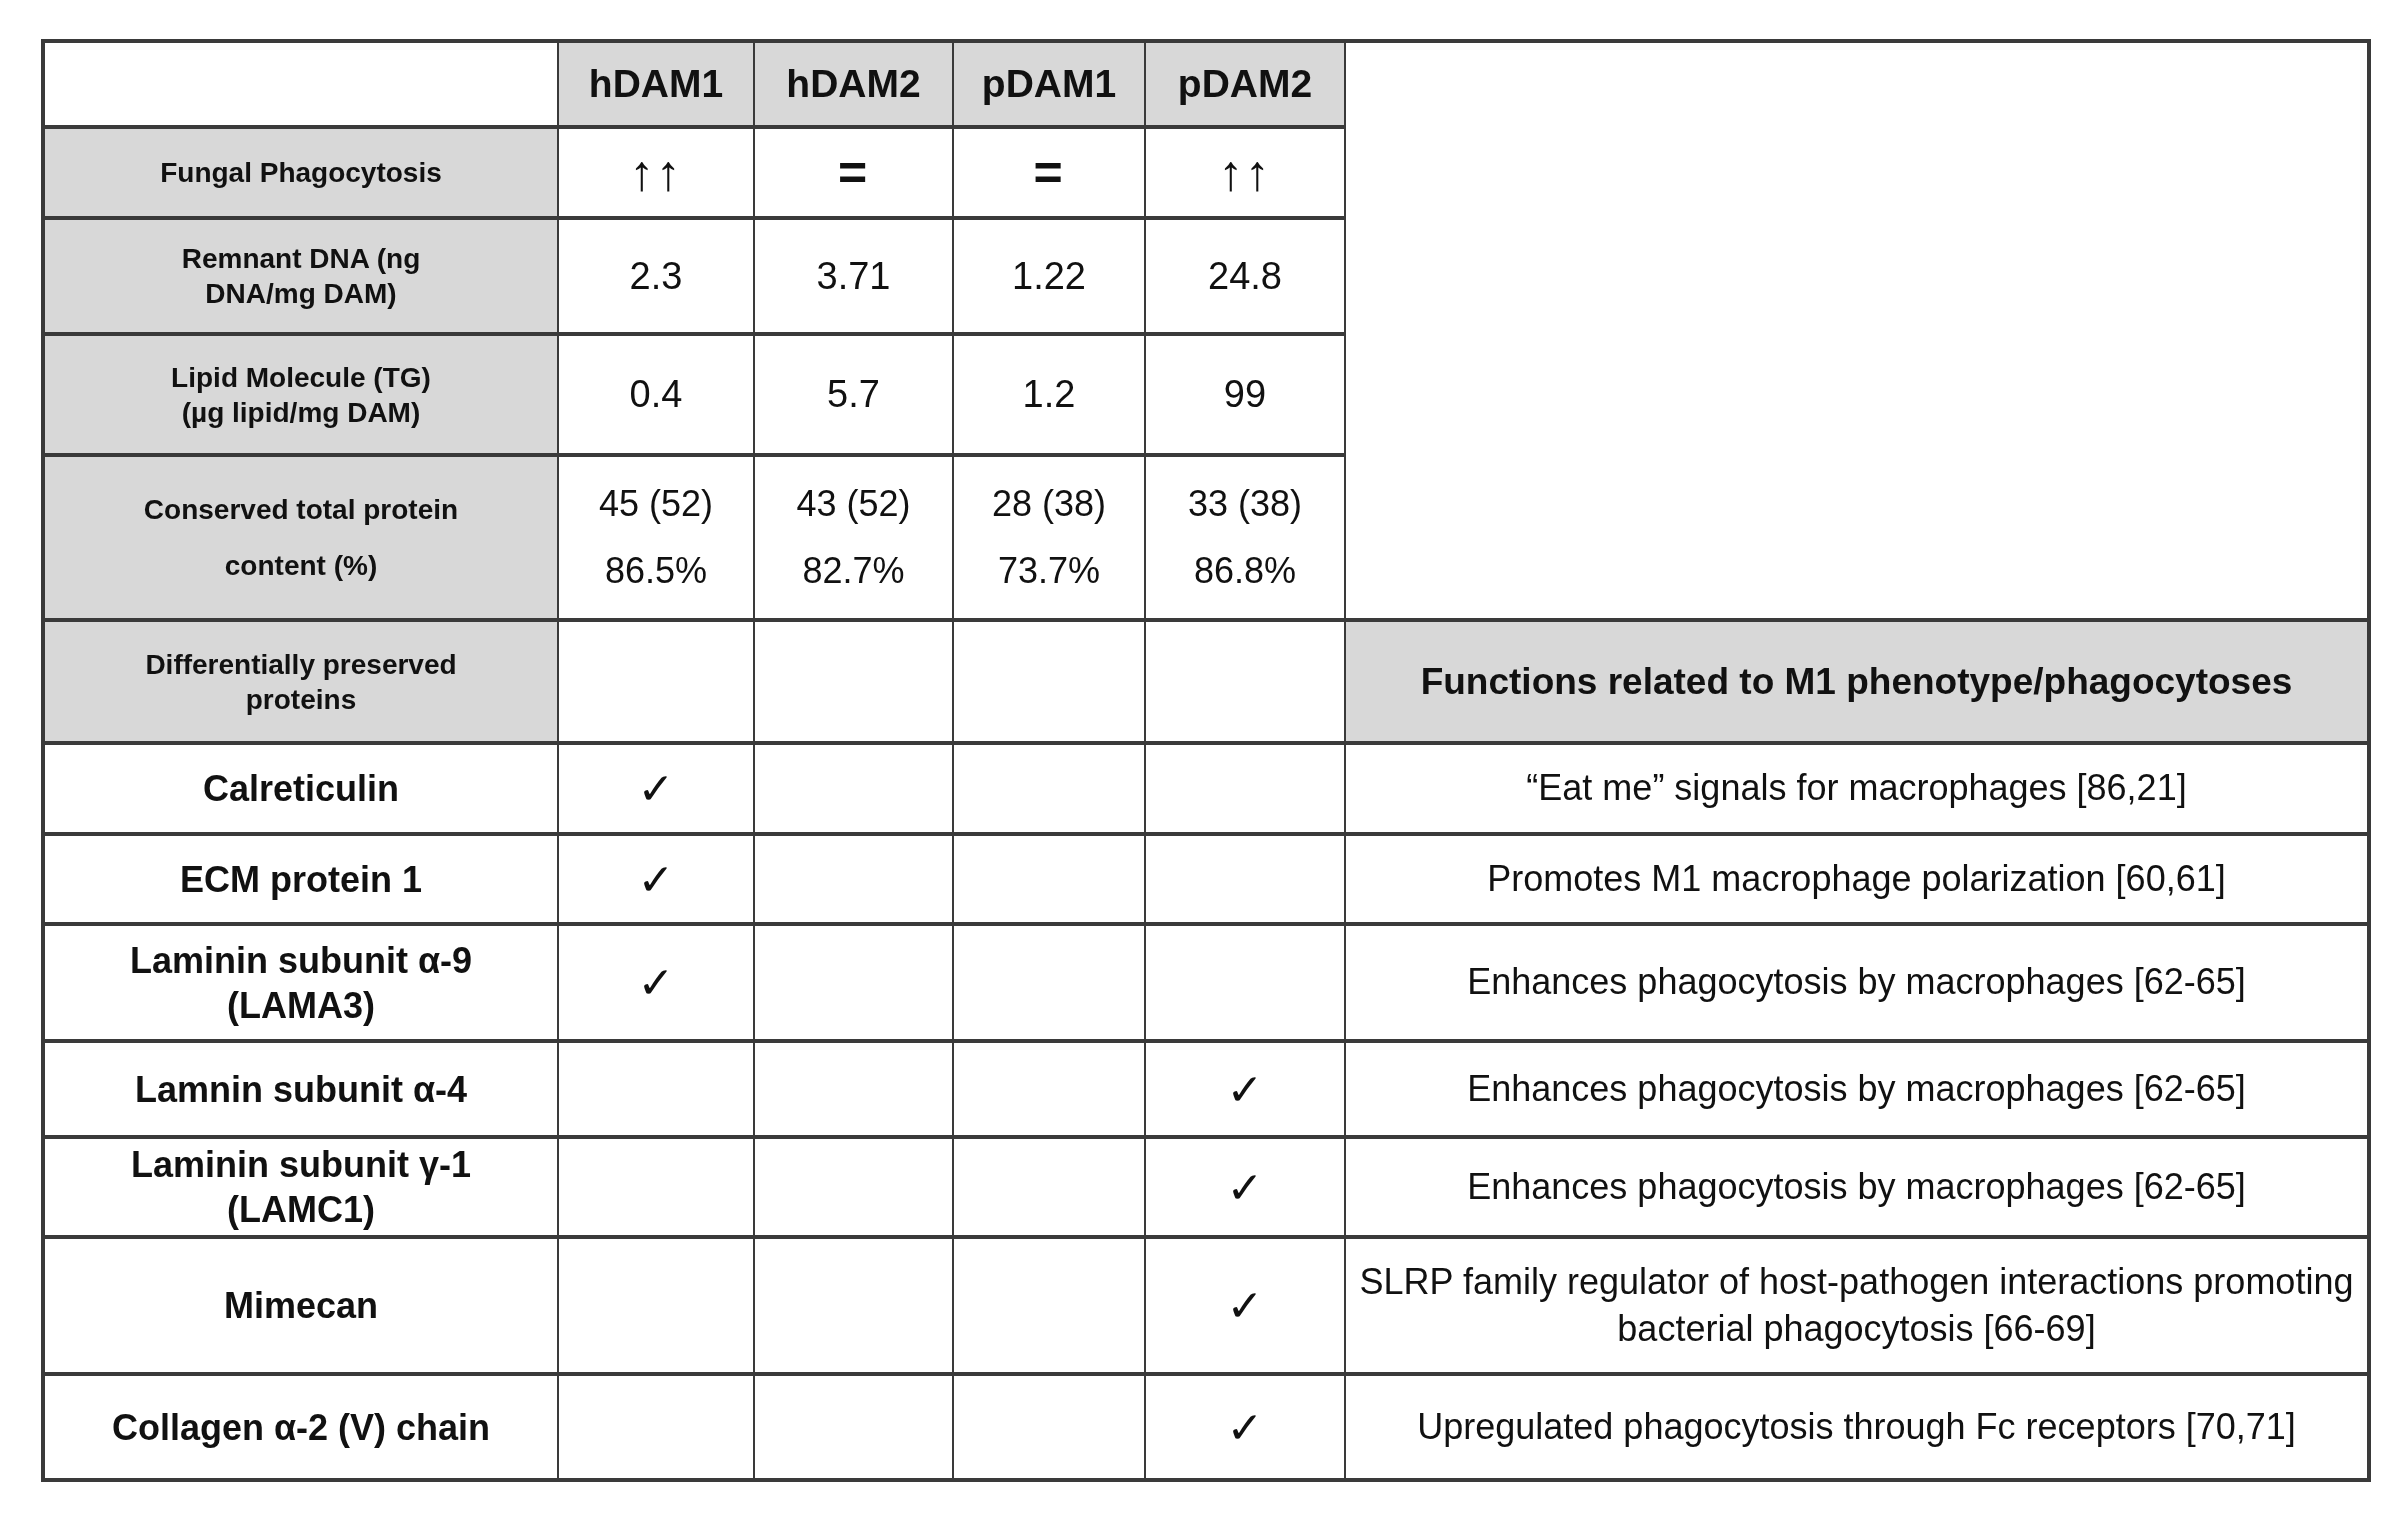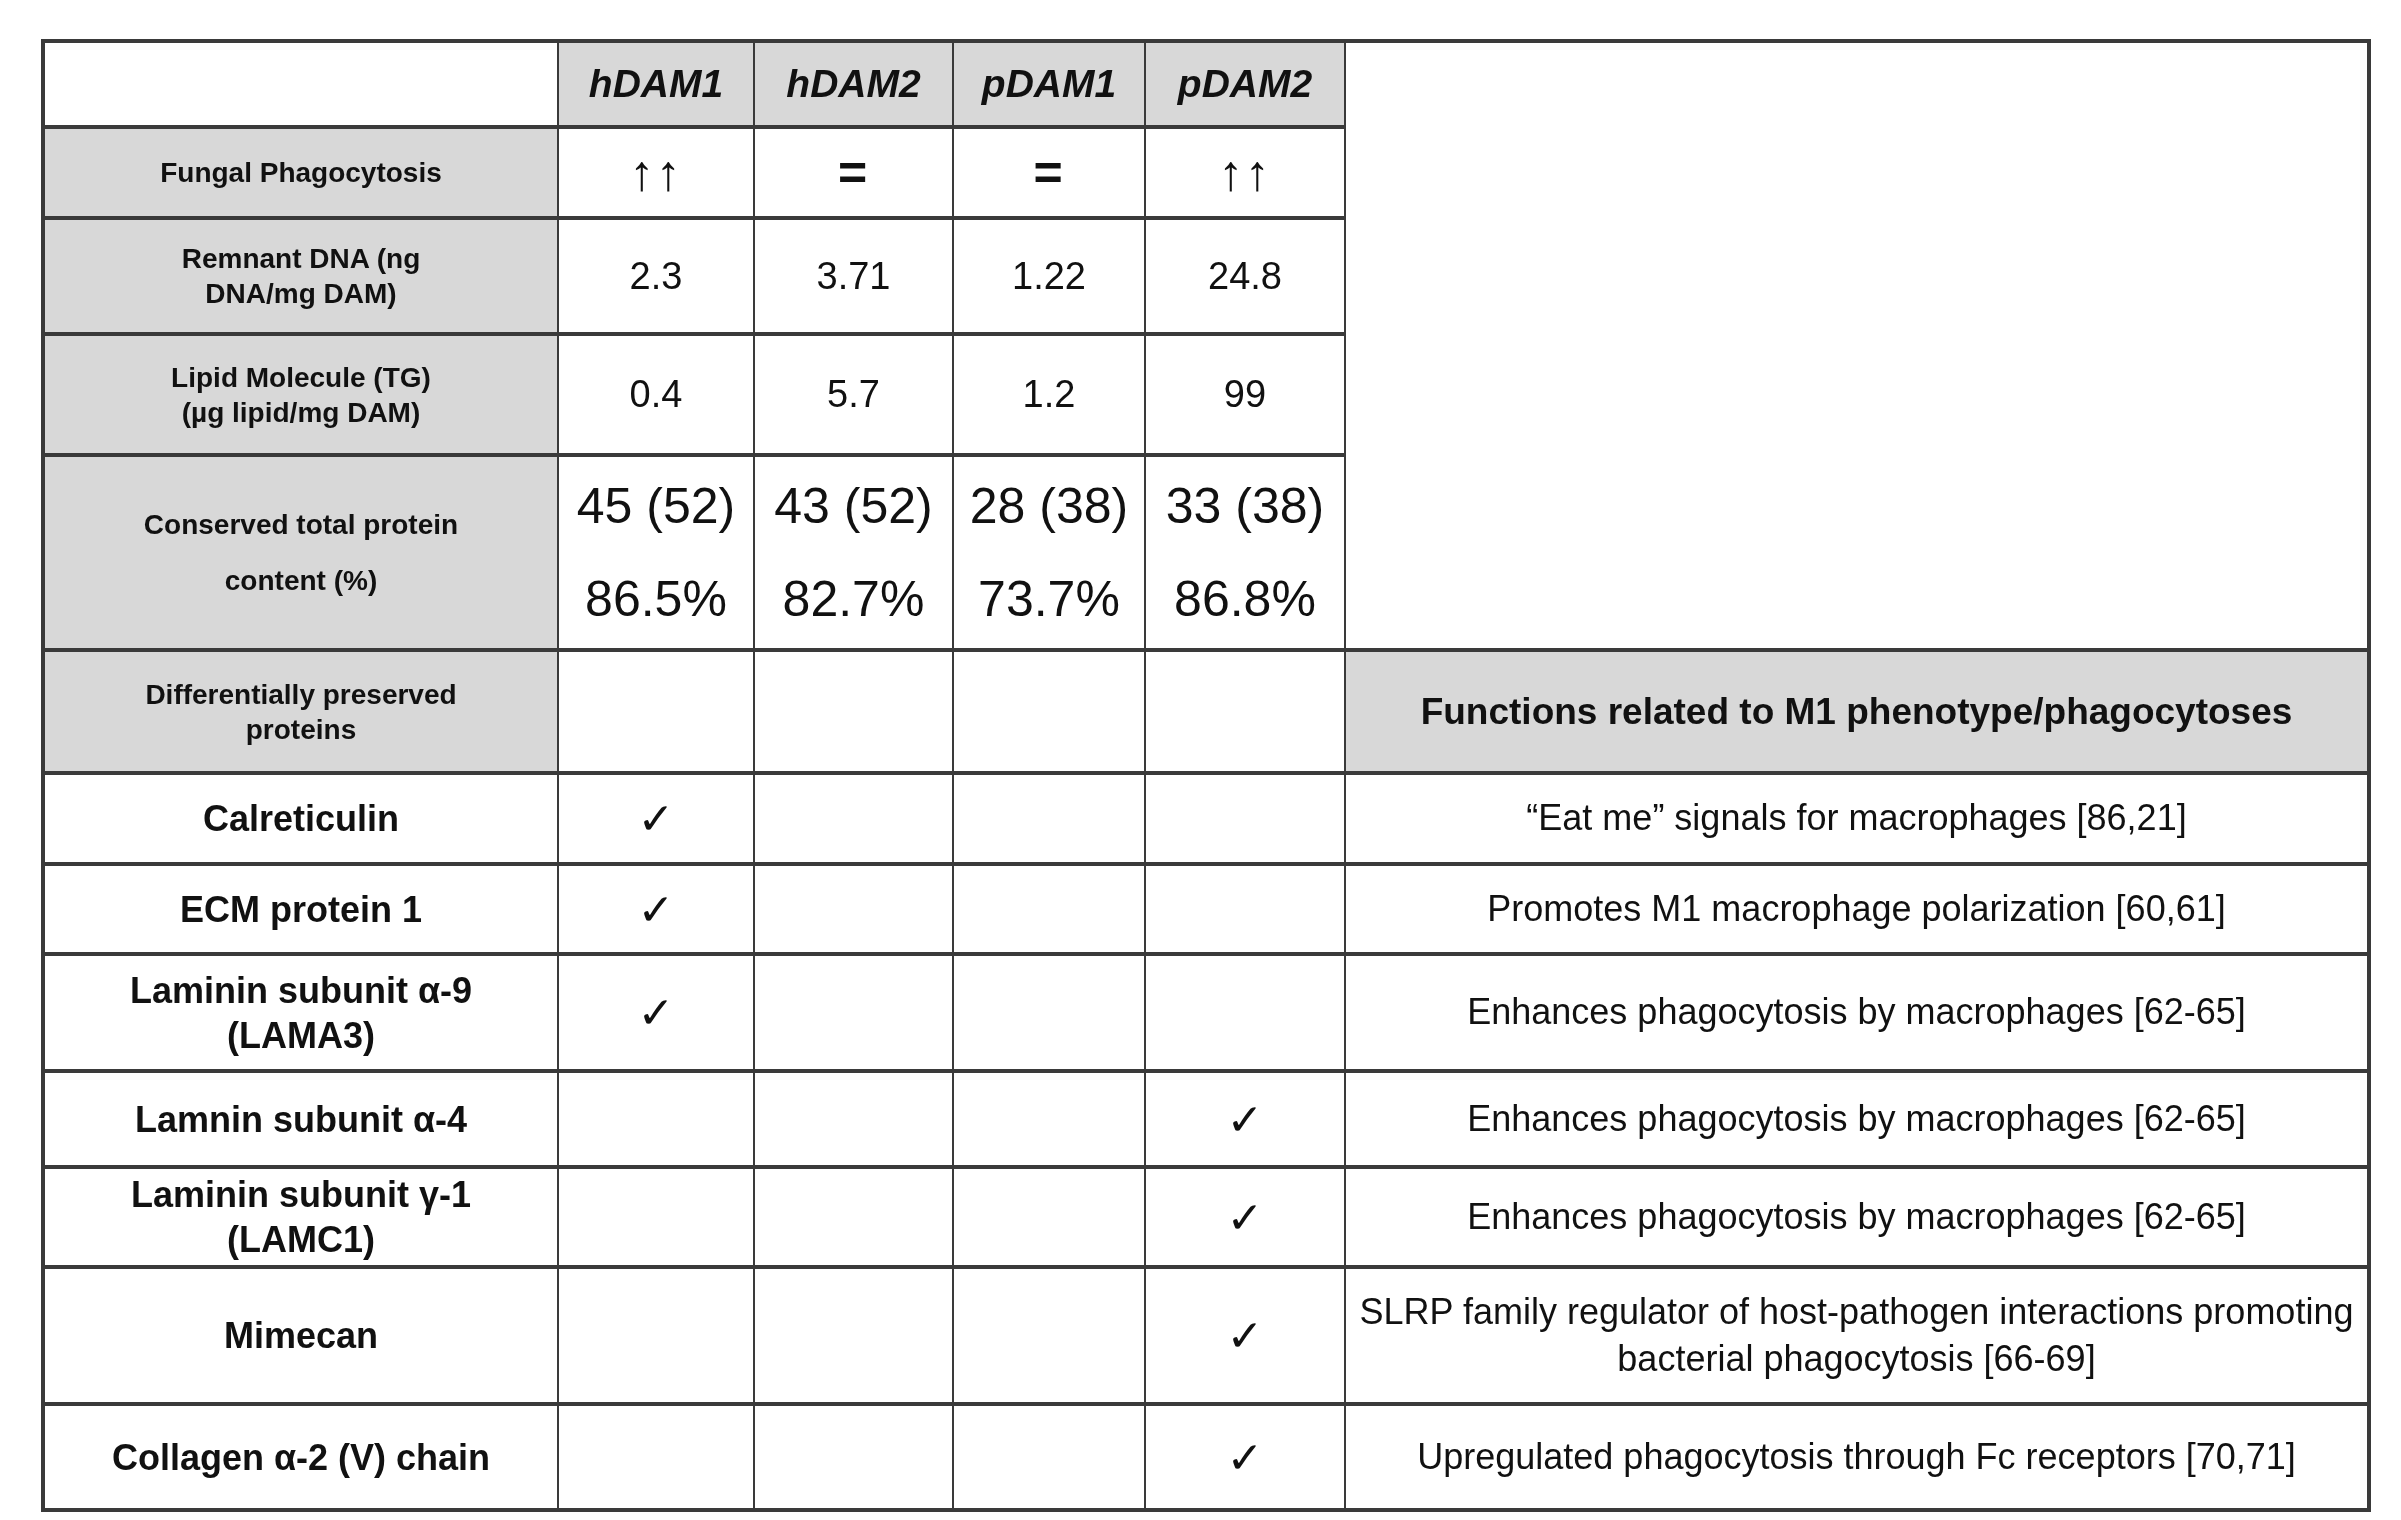--- a/index.html
+++ b/index.html
@@ -20,26 +20,26 @@
     border:2.4px solid #3a3a3a;
     border-top-width:4.7px;border-bottom-width:4.7px;
     text-align:center;vertical-align:middle;
     padding:3.1px 11px;
     white-space:pre-line;
     overflow:hidden;
   }
   table.damtable{border:4.7px solid #3a3a3a;}
   .grey{background:#d8d8d8;}
   .white{background:#ffffff;}
-  .hdr{font-weight:bold;font-size:39px;font-style:italic;}
+  .hdr{font-weight:bold;font-size:39px;}
   .rlabel{font-weight:bold;font-size:28px;line-height:1.25;}
   .plabel{font-weight:bold;font-size:36px;line-height:1.25;background:#ffffff;}
   .sym{font-weight:bold;font-size:50px;letter-spacing:1.6px;}
   .num{font-size:38px;}
-  .cons{font-size:50px;line-height:1.85;margin-left:23px;}
+  .cons{font-size:36px;line-height:1.85;margin-left:23px;}
   .conslabel{line-height:2.0;}
   .chk{font-size:44px;}
   .func{font-size:36px;line-height:1.3;}
   .func .it{}
   .fhdr{font-weight:bold;font-size:37px;}
   
   tr.r1{height:86px;} tr.r2{height:91px;} tr.r3{height:116px;}
   tr.r4{height:121px;} tr.r5{height:165px;} tr.r6{height:123px;}
   tr.r7{height:91px;} tr.r8{height:90px;} tr.r9{height:117px;}
   tr.r10{height:96px;} tr.r11{height:97px;} tr.r12{height:137px;}

